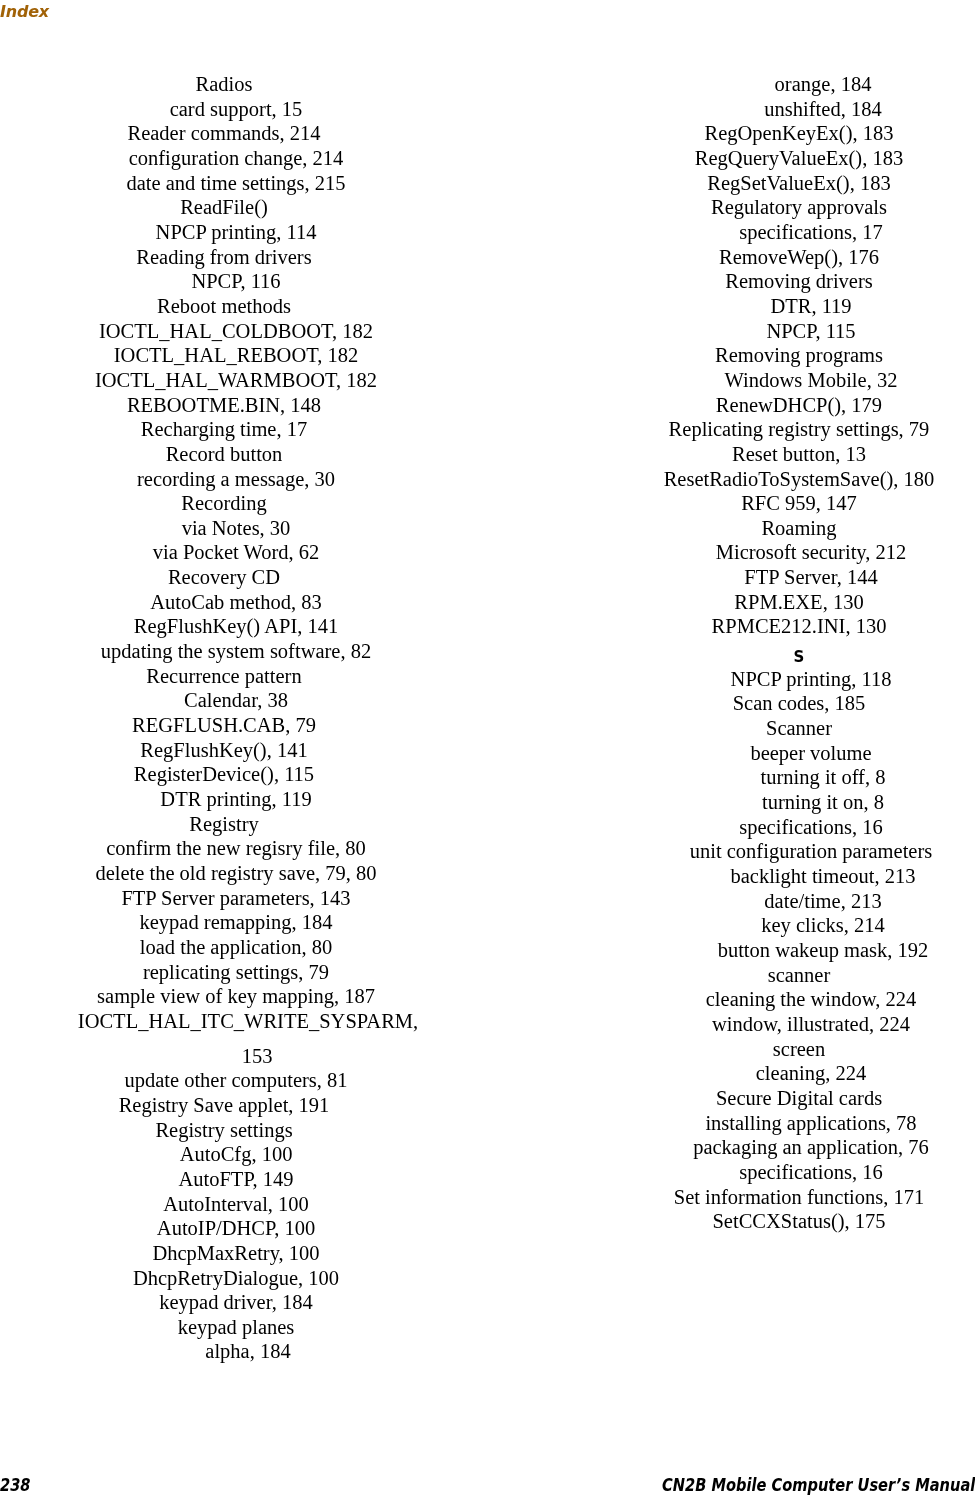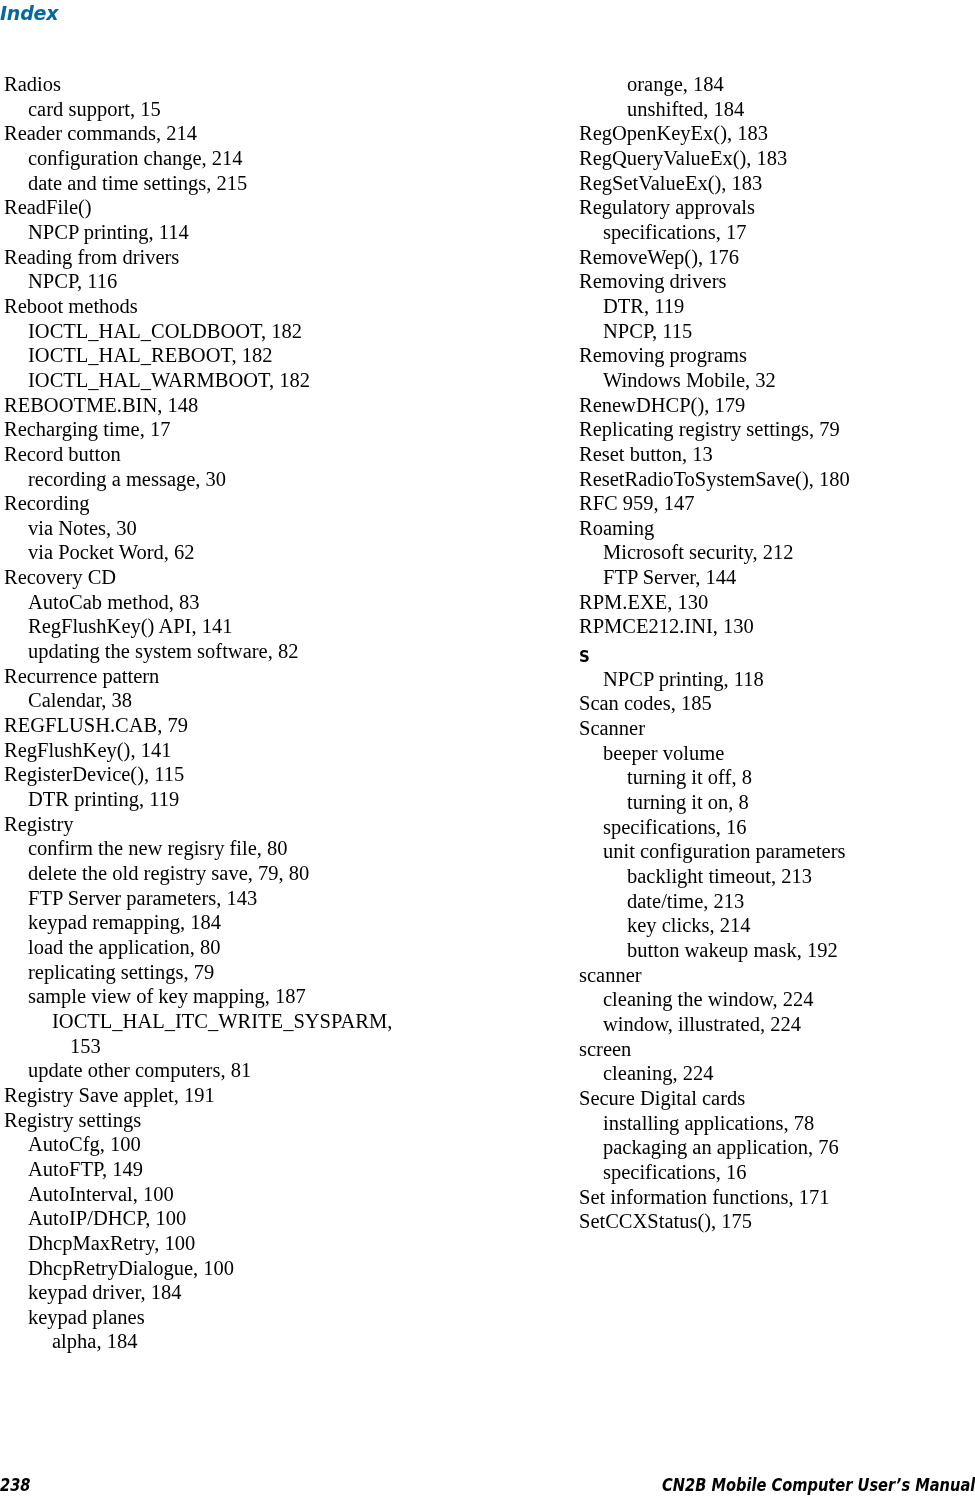--- a/index.html
+++ b/index.html
@@ -19,53 +19,54 @@
   }
 
   
   .running-head {
     position: absolute;
     top: 2px;
     left: 0px;
     font-family: "DejaVu Sans", "Liberation Sans", sans-serif;
     font-weight: bold;
     font-style: italic;
-    font-size: 19px;
+    font-size: 16px;
     letter-spacing: -0.2px;
-    color: #0369a1;
+    color: #a16207;
   }
 
   
   .index-body {
     position: absolute;
     top: 72px;
     left: 0px;
     width: 975px;
     height: 1330px;
   }
   .col {
     position: absolute;
     top: 0;
     width: 440px;
+    text-align: center;
   }
   .col-left  { left: 4px; }
   .col-right { left: 543px; margin-left: 36px; }
 
   .entry {
     font-size: 20.5px;
     line-height: 24.65px;
     white-space: nowrap;
     color: #000;
     font-family: "Liberation Serif", "DejaVu Serif", serif;
   }
   .lvl1 { padding-left: 0px; }
   .lvl2 { padding-left: 24px; }
   .lvl3 { padding-left: 48px; }
   
-  .cont3 { padding-left: 66px; }
+  .cont3 { padding-left: 66px; margin-top: 10px; }
 
   
   .section-letter {
     font-family: "DejaVu Sans", "Liberation Sans", sans-serif;
     font-weight: bold;
     font-size: 15px;
     line-height: 24.65px;
     padding-left: 0px;
     padding-top: 6px;
     margin-bottom: -3px;

